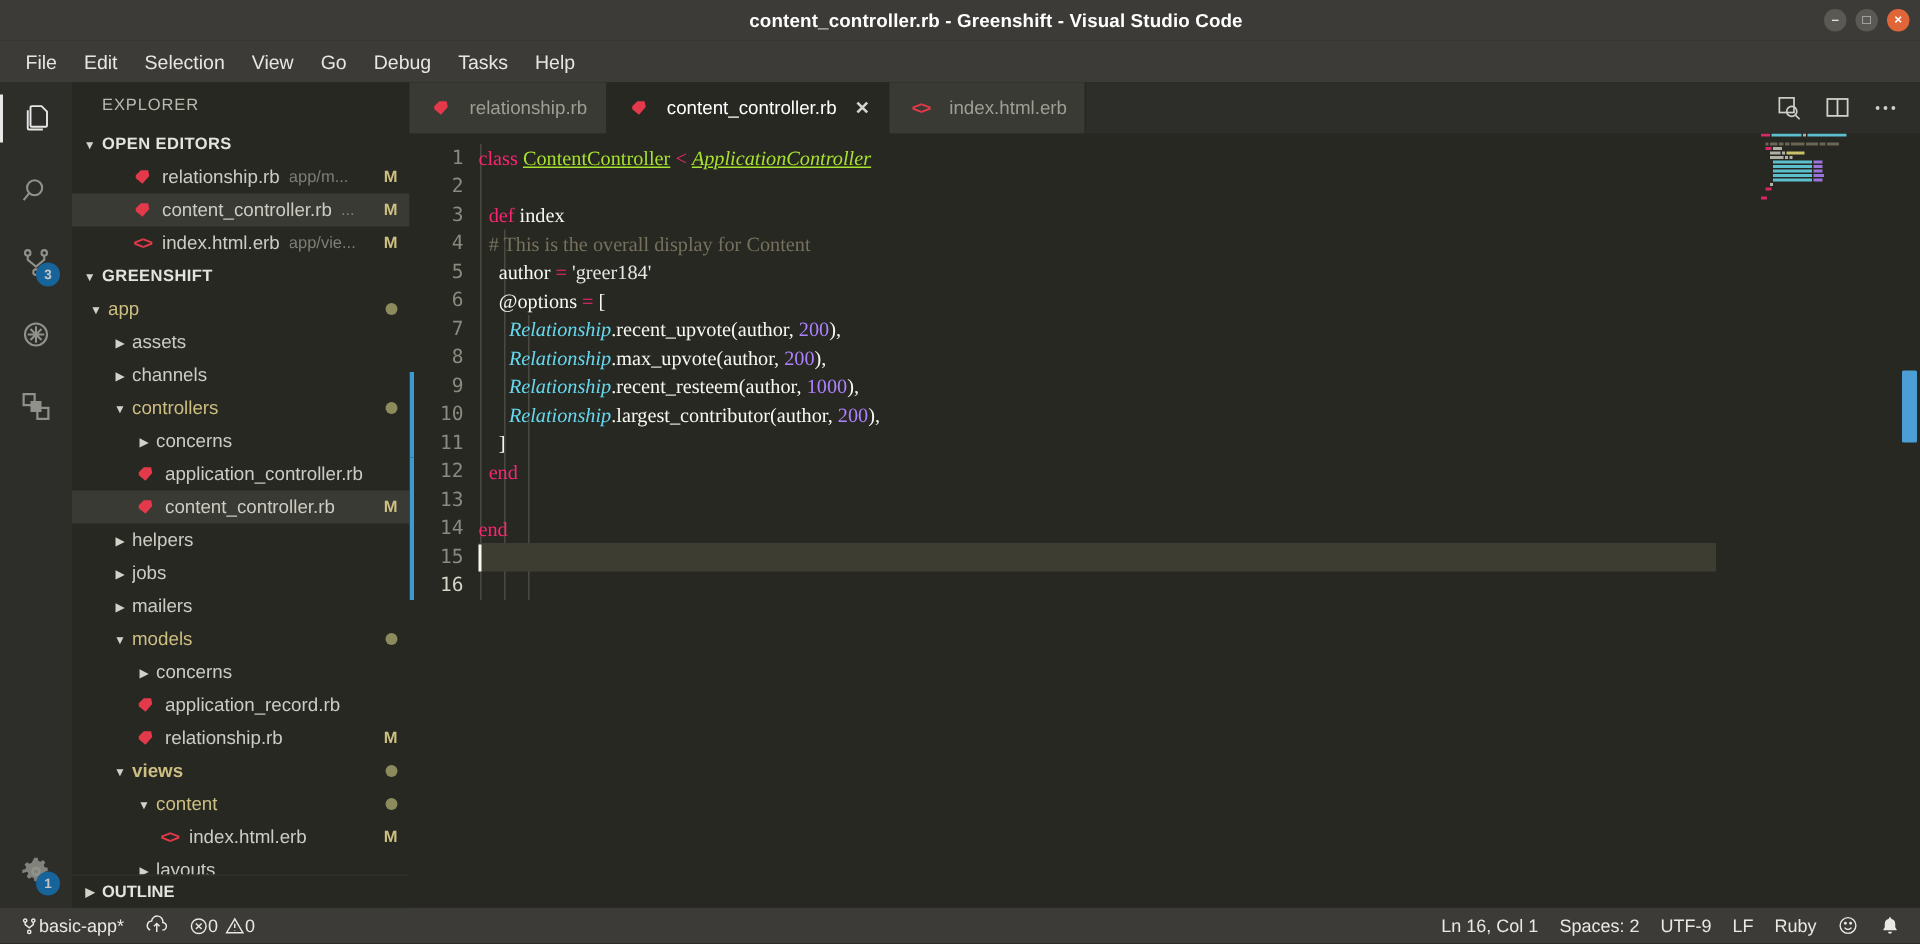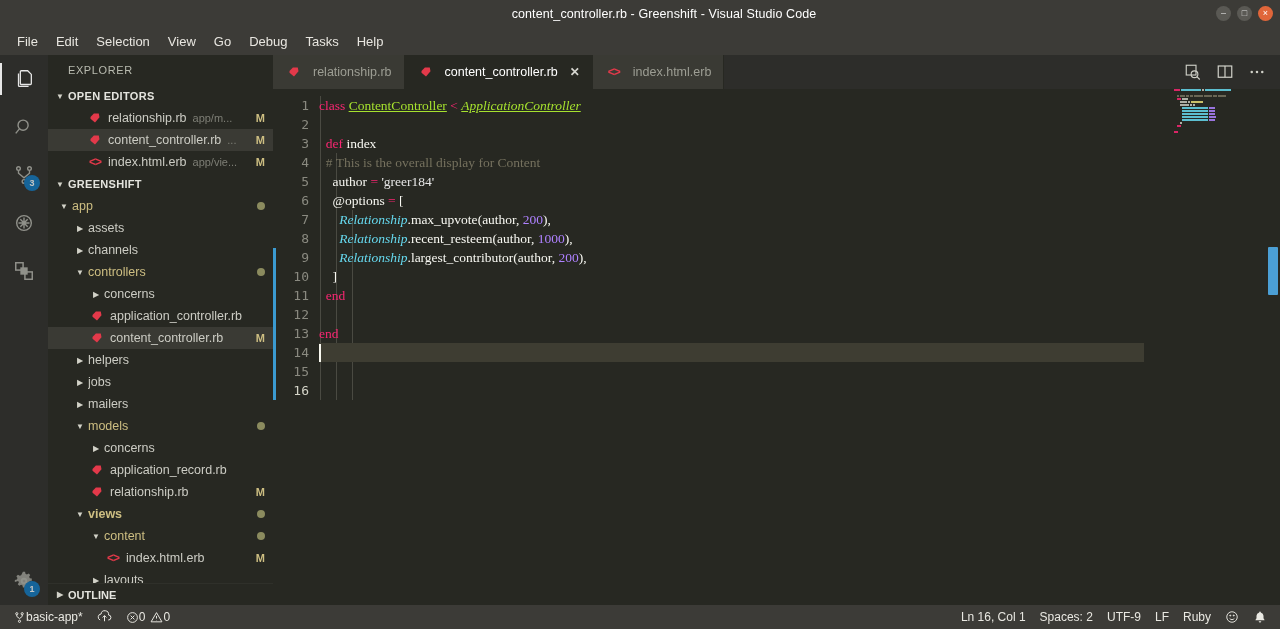--- a/index.html
+++ b/index.html
@@ -8,21 +8,21 @@
     background: #272822;
     font-family: "Liberation Sans", sans-serif;
     overflow: hidden;
   }
   #app { position: relative; width: 1280px; height: 629px; display: flex; flex-direction: column; }
 
   
   .titlebar {
     height: 27px; background: #3c3b37; flex: 0 0 27px;
     display: flex; align-items: center; justify-content: center;
-    position: relative; color: #ffffff; font-size: 12.5px; font-weight: normal;
+    position: relative; color: #ffffff; font-size: 12.5px; font-weight: bold;
     letter-spacing: .1px;
     padding-left: 48px;
   }
   .win-buttons { position: absolute; right: 7px; top: 0; height: 27px; display: flex; align-items: center; gap: 6px; }
   .win-btn { width: 15px; height: 15px; border-radius: 50%; background: #5a5954; color: #ddd;
              font-size: 9px; display: flex; align-items: center; justify-content: center; line-height: 1; }
   .win-btn.close { background: #e0663a; color: #fff; }
 
   
   .menubar { height: 28px; flex: 0 0 28px; background: #3c3b37; display: flex; align-items: center;
@@ -428,20 +428,21 @@
             <div class="guide" style="left:17px; top:64px; height:247px;"></div>
             <div class="guide" style="left:33px; top:121px; height:190px;"></div>
             <div class="chg" style="left:-46px; top:159px; height:57px;"></div>
             <div class="chg" style="left:-46px; top:216px; height:95px;"></div>
           <div class="cl"><span class="t-key">class</span> <span class="t-cls">ContentController</span> <span class="t-op">&lt;</span> <span class="t-cls-i">ApplicationController</span></div>
               <div class="cl">&nbsp;</div>
               <div class="cl">  <span class="t-key">def</span> <span class="t-var">index</span></div>
               <div class="cl"><span class="t-com">  # This is the overall display for Content</span></div>
               <div class="cl">    <span class="t-var">author</span> <span class="t-op">=</span> <span class="t-str">'greer184'</span></div>
               <div class="cl">    <span class="t-var">@options</span> <span class="t-op">=</span> <span class="t-fn">[</span></div>
+              <div class="cl">      <span class="t-type">Relationship</span><span class="t-fn">.</span><span class="t-var">recent_upvote</span><span class="t-fn">(</span><span class="t-var">author</span><span class="t-fn">,</span> <span class="t-num">200</span><span class="t-fn">)</span><span class="t-fn">,</span></div>
               <div class="cl">      <span class="t-type">Relationship</span><span class="t-fn">.</span><span class="t-var">max_upvote</span><span class="t-fn">(</span><span class="t-var">author</span><span class="t-fn">,</span> <span class="t-num">200</span><span class="t-fn">)</span><span class="t-fn">,</span></div>
               <div class="cl">      <span class="t-type">Relationship</span><span class="t-fn">.</span><span class="t-var">recent_resteem</span><span class="t-fn">(</span><span class="t-var">author</span><span class="t-fn">,</span> <span class="t-num">1000</span><span class="t-fn">)</span><span class="t-fn">,</span></div>
               <div class="cl">      <span class="t-type">Relationship</span><span class="t-fn">.</span><span class="t-var">largest_contributor</span><span class="t-fn">(</span><span class="t-var">author</span><span class="t-fn">,</span> <span class="t-num">200</span><span class="t-fn">)</span><span class="t-fn">,</span></div>
               <div class="cl">    <span class="t-fn">]</span></div>
               <div class="cl">  <span class="t-key">end</span></div>
               <div class="cl">&nbsp;</div>
               <div class="cl"><span class="t-key">end</span></div>
               <div class="cl highlight" style="width: 825px;">&nbsp;<span class="cursor" style="left: 0px; top: 1px;"></span></div>
             </div>
         </div>

